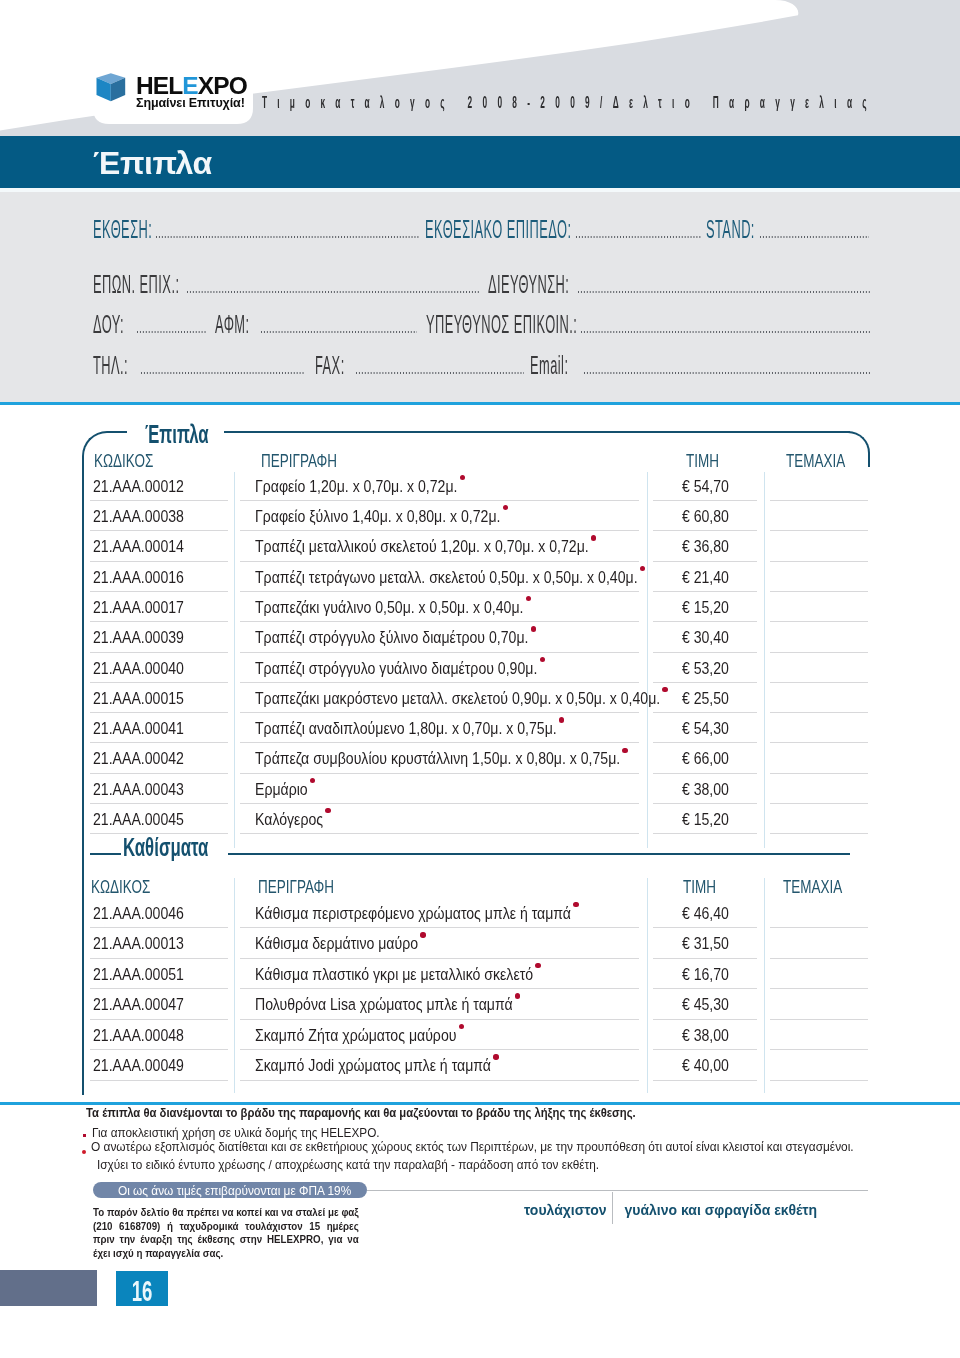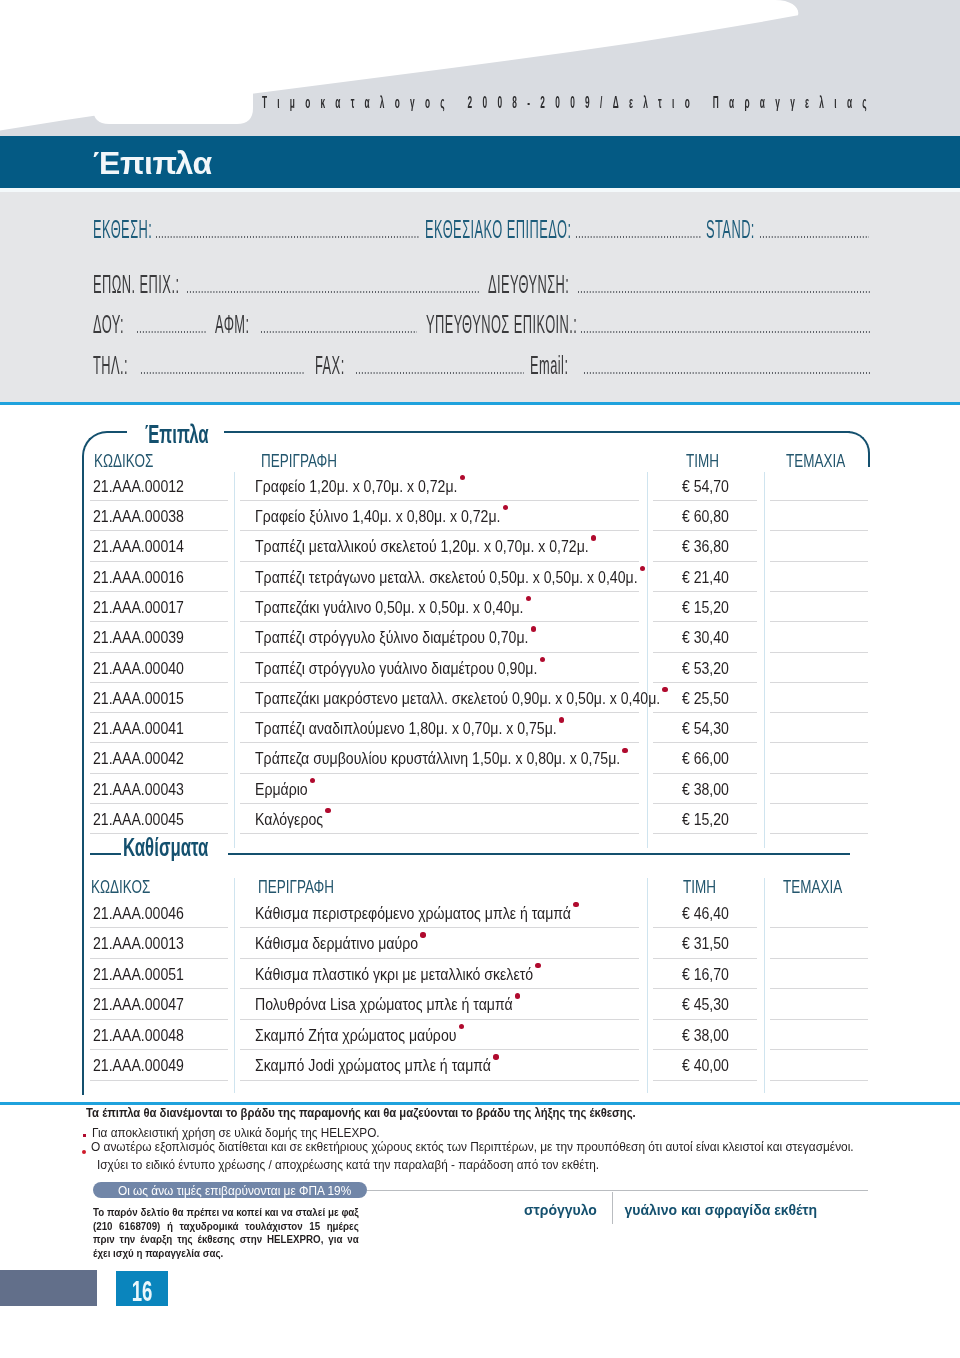--- a/index.html
+++ b/index.html
@@ -62,20 +62,29 @@
 
 <div class="page">
 
   <div class="banner">
     <svg width="960" height="136" viewBox="0 0 960 136">
       <path d="M0 130.5 C 266 86 532 64.7 798 15.3 C 800 8 792 0 775 0 L 960 0 L 960 136 L 0 136 Z" fill="#d9dce1"></path>
     </svg>
     <svg width="960" height="136" viewBox="0 0 960 136">
       <path d="M93 40 Q93 24 109 24 L237 24 Q253 24 253 40 L253 108 Q253 124 237 124 L109 124 Q93 124 93 108 Z" fill="#ffffff"></path>
     </svg>
+    <div class="logo">
+      <svg class="cube" viewBox="0 0 30 29">
+        <polygon points="0.5,4.8 14.8,0.3 29.2,4.8 14.8,11" fill="#6fa6d3"></polygon>
+        <polygon points="0.5,4.8 14.8,11 14.8,28.2 0.5,22" fill="#1d86c4"></polygon>
+        <polygon points="29.2,4.8 14.8,11 14.8,28.2 29.2,22" fill="#2a6f9e"></polygon>
+      </svg>
+      <div class="word"><span>HEL</span><span class="e">E</span><span>XPO</span></div>
+      <div class="tag">Σημαίνει Επιτυχία!</div>
+    </div>
     <div class="doc-title">Τιμοκαταλογος 2008-2009/Δελτιο Παραγγελιας</div>
   </div>
 
   <div class="titleband"></div>
   <div class="cat-title">Έπιπλα</div>
   <div class="whiteline"></div>
 
   <div class="formpanel"></div>
   <div id="form-fields">
       <div class="flabel blue" style="left: 93px; top: 217px;">ΕΚΘΕΣΗ:</div>
@@ -278,20 +287,20 @@
   <div class="bullet-ci" style="left:81.7px;top:1149.5px"></div>
   <div class="note" style="left:91.3px;top:1139.5px;transform:scaleX(0.888)">Ο ανωτέρω εξοπλισμός διατίθεται και σε εκθετήριους χώρους εκτός των Περιπτέρων, με την προυπόθεση ότι αυτοί είναι κλειστοί και στεγασμένοι.</div>
   <div class="note" style="left:96.8px;top:1158.2px;transform:scaleX(0.88)">Ισχύει το ειδικό έντυπο χρέωσης / αποχρέωσης κατά την παραλαβή - παράδοση από τον εκθέτη.</div>
 
   <div class="vatpill" style="left:93.3px;top:1182.3px;width:273.4px;height:16px"></div>
   <div class="vattext" style="left:118.3px;top:1185.3px;transform:scaleX(0.955)">Οι ως άνω τιμές επιβαρύνονται με ΦΠΑ 19%</div>
   <div class="thinline" style="left:367px;top:1190.3px;width:501px"></div>
 
   <div class="legal" style="left:93.3px;top:1205px;width:315.6px">Το παρόν δελτίο θα πρέπει να κοπεί και να σταλεί με φαξ (210 6168709) ή ταχυδρομικά τουλάχιστον 15 ημέρες πριν την έναρξη της έκθεσης στην HELEXPRO, για να έχει ισχύ η παραγγελία σας.</div>
   <div class="thinline" style="left:612.4px;top:1192px;width:1px;height:32px;background:#b9bcc0"></div>
-  <div class="siglabel" style="left:524px;top:1203px">στρόγγυλο</div>
+  <div class="siglabel" style="left:524px;top:1203px">τουλάχιστον</div>
   <div class="siglabel" style="left:624.5px;top:1203px">γυάλινο και σφραγίδα εκθέτη</div>
 
   <div class="greybar" style="left:0;top:1270px;width:97px;height:36px"></div>
   <div class="pagebox" style="left:116.2px;top:1271.3px;width:51.5px;height:34.6px"></div>
   <div class="pagenum" style="left:112px;top:1276px">16</div>
 
 </div>
 
 </body></html>

